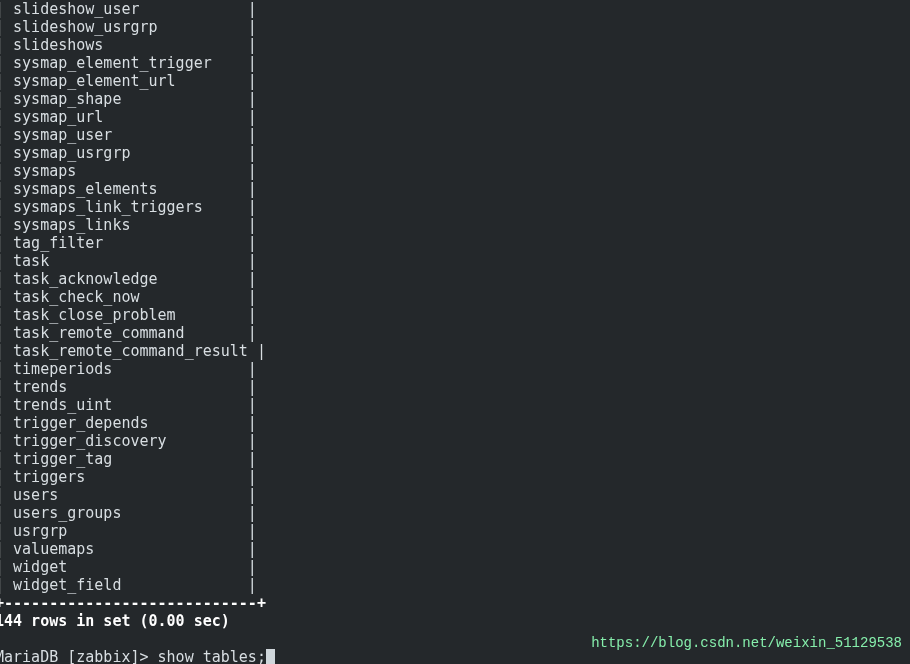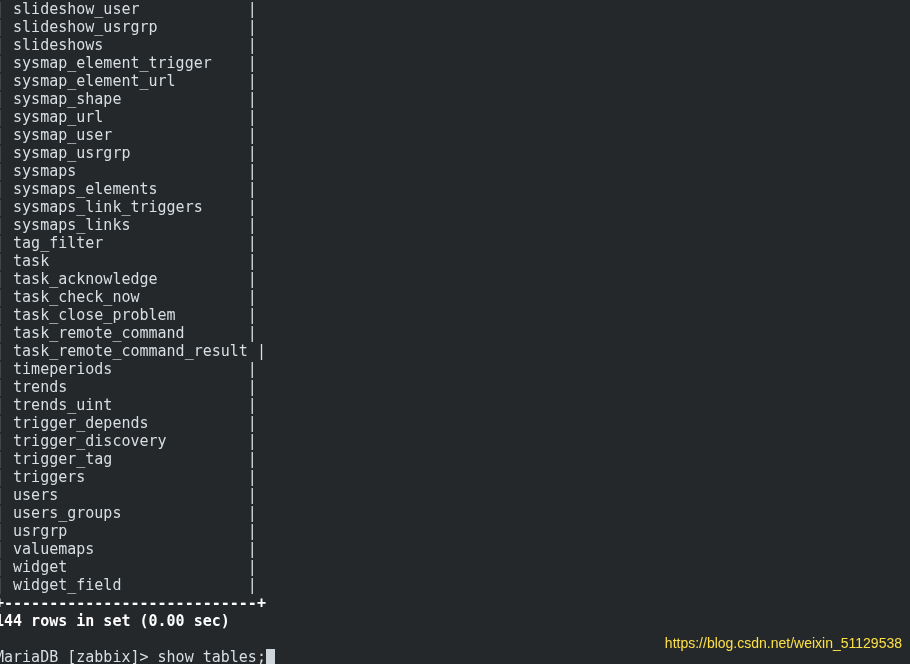--- a/index.html
+++ b/index.html
@@ -42,23 +42,23 @@
     display: inline-block;
     width: 9px;
     height: 15px;
     background: #cfd6db;
     vertical-align: -2px;
   }
   #watermark {
     position: absolute;
     right: 8px;
     top: 634px;
-    font-family: Liberation Sans, sans-serif;
+    font-family: Liberation Mono, monospace;
     font-size: 14px;
-    color: #fde047;
+    color: #86efac;
     letter-spacing: 0px;
     white-space: pre;
   }
 </style>
 </head>
 <body>
 
 <div id="terminal">
 
   <div class="screen">

